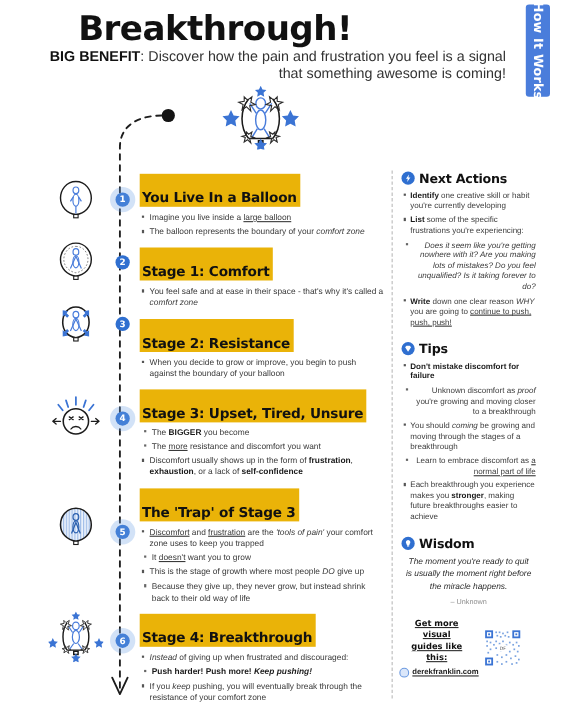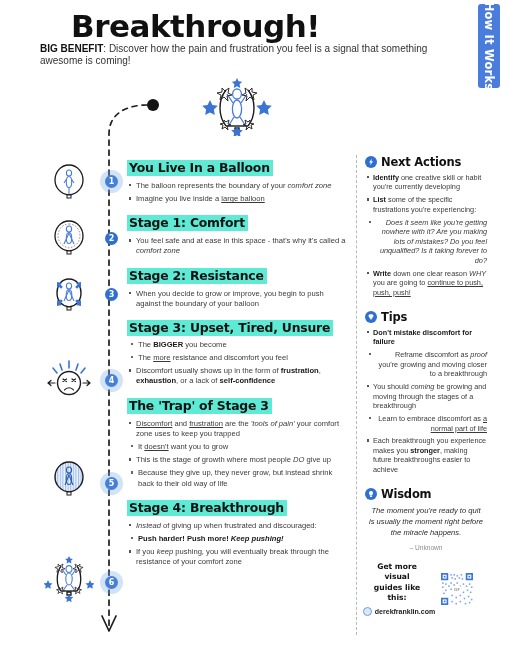--- a/index.html
+++ b/index.html
@@ -18,22 +18,22 @@
     position:absolute;left:0;top:8px;width:391px;
     text-align:center;
     font-family:"DejaVu Sans", sans-serif;
     font-weight:bold;
     font-size:31px;
     letter-spacing:-0.5px;
     color:#111111;
   }
   .subtitle{
     position:absolute;left:40px;top:43px;width:420px;
-    text-align:left;
-    font-size:10px;
+    text-align:right;
+    font-size:13px;
     color:#333;
     line-height:1.2;
   }
   .subtitle .bb{font-weight:bold;color:#111;}
 
   
   .side-tab{
     position:absolute;right:10px;top:4px;
     width:22px;height:84px;
     background:#4a7ddb;
@@ -81,22 +81,22 @@
   .main{
     position:absolute;left:127px;top:158px;width:222px;
   }
   h2.sec{
     display:inline-block;
     margin:0 0 3px 0;
     font-family:"DejaVu Sans", sans-serif;
     font-weight:bold;
     font-size:12.4px;
     color:#111;
-    background:#5eead4;
-    padding:0 3px 1px 2px;
+    background:#eab308;
+    padding:14px 3px 1px 2px;
     letter-spacing:-0.2px;
   }
   .blk{margin-bottom:9px;}
   ul.l1{margin:2px 0 0 0;padding:0 0 0 9px;list-style:none;}
   ul.l2{margin:1px 0 1px 0;padding:0 0 0 11px;list-style:none;}
   ul.l1>li,ul.l2>li{
     position:relative;
     font-size:7.6px;
     line-height:1.33;
     color:#3a3a3a;
@@ -163,21 +163,21 @@
     margin-top:4px;
     font-style:normal;
     font-size:6.6px;
     color:#8d8d8d;
   }
 
   
   .promo{
     position:absolute;left:364px;top:568px;
     width:112px;height:42px;
-    display:flex;align-items:center;
+    display:flex;align-items:center;text-decoration:underline;
   }
   .promo .ptxt{
     font-family:"DejaVu Sans", sans-serif;
     font-weight:bold;
     font-size:7.6px;
     line-height:1.32;
     color:#111;
     text-align:center;
     width:66px;
   }
@@ -344,32 +344,32 @@
       <path d="M25 0 l1.2 2.5 l2.7 .4 l-2 1.9 l.5 2.7 l-2.4 -1.3 l-2.4 1.3 l.5 -2.7 l-2 -1.9 l2.7 -.4 z"></path>
       <path d="M4 24 l1.4 2.9 l3.2 .5 l-2.3 2.2 l.5 3.2 l-2.8 -1.5 l-2.8 1.5 l.5 -3.2 l-2.3 -2.2 l3.2 -.5 z"></path>
       <path d="M46 24 l1.4 2.9 l3.2 .5 l-2.3 2.2 l.5 3.2 l-2.8 -1.5 l-2.8 1.5 l.5 -3.2 l-2.3 -2.2 l3.2 -.5 z"></path>
       <path d="M25 38 l1.3 2.7 l3 .4 l-2.2 2.1 l.5 3 l-2.6 -1.4 l-2.6 1.4 l.5 -3 l-2.2 -2.1 l3 -.4 z"></path>
     </g>
   </svg>
   <div class="badge halo" style="left:105px;top:576px;"><span>6</span></div>
 
   <div class="main" id="main-col">
       <div class="blk"><h2 class="sec">You Live In a Balloon</h2><ul class="l1">
+          <li><span>Imagine you live inside a </span><span class="u">large balloon</span></li>
           <li><span>The balloon represents the boundary of your </span><span class="i">comfort zone</span></li>
-          <li><span>Imagine you live inside a </span><span class="u">large balloon</span></li>
         </ul></div>
       <div class="blk"><h2 class="sec">Stage 1: Comfort</h2><ul class="l1">
-          <li><span>You feel safe and at ease in this space - that's why it's called a </span><span class="i">comfort zone</span></li>
+          <li><span>You feel safe and at ease in their space - that's why it's called a </span><span class="i">comfort zone</span></li>
         </ul></div>
       <div class="blk"><h2 class="sec">Stage 2: Resistance</h2><ul class="l1">
           <li><span>When you decide to grow or improve, you begin to push against the boundary of your balloon</span></li>
         </ul></div>
       <div class="blk"><h2 class="sec">Stage 3: Upset, Tired, Unsure</h2><ul class="l2">
           <li><span>The </span><span class="b">BIGGER</span><span> you become</span></li>
-          <li><span>The </span><span class="u">more</span><span> resistance and discomfort you feel</span></li>
+          <li><span>The </span><span class="u">more</span><span> resistance and discomfort you want</span></li>
         </ul><ul class="l1">
           <li><span>Discomfort usually shows up in the form of </span><span class="b">frustration</span><span>, </span><span class="b">exhaustion</span><span>, or a lack of </span><span class="b">self-confidence</span></li>
         </ul></div>
       <div class="blk"><h2 class="sec">The 'Trap' of Stage 3</h2><ul class="l1">
           <li><span class="u">Discomfort</span><span> and </span><span class="u">frustration</span><span> are the </span><span class="i">'tools of pain'</span><span> your comfort zone uses to keep you trapped</span></li>
         </ul><ul class="l2">
           <li><span>It </span><span class="u">doesn't</span><span> want you to grow</span></li>
         </ul><ul class="l1">
           <li><span>This is the stage of growth where most people </span><span class="i">DO</span><span> give up</span></li>
         </ul><ul class="l2">
@@ -412,21 +412,21 @@
               <svg width="8" height="8" viewBox="0 0 10 10">
                 <path d="M1.6 3.4 L3.2 1.6 h3.6 l1.6 1.8 L5 8.6 z" fill="#fff"></path>
               </svg>
             </span>
             <span>Tips</span>
           </h3>
           <ul class="s1">
             <li><span class="b">Don't mistake discomfort for failure</span></li>
           </ul>
           <ul class="s2">
-            <li><span>Reframe discomfort as </span><span class="i">proof</span><span> you're growing and moving closer to a breakthrough</span></li>
+            <li><span>Unknown discomfort as </span><span class="i">proof</span><span> you're growing and moving closer to a breakthrough</span></li>
           </ul>
           <ul class="s1">
             <li><span>You should </span><span class="i">coming</span><span> be growing and moving through the stages of a breakthrough</span></li>
           </ul>
           <ul class="s2">
             <li><span>Learn to embrace discomfort as </span><span class="u">a normal part of life</span></li>
           </ul>
           <ul class="s1">
             <li><span>Each breakthrough you experience makes you </span><span class="b">stronger</span><span>, making future breakthroughs easier to achieve</span></li>
           </ul>

